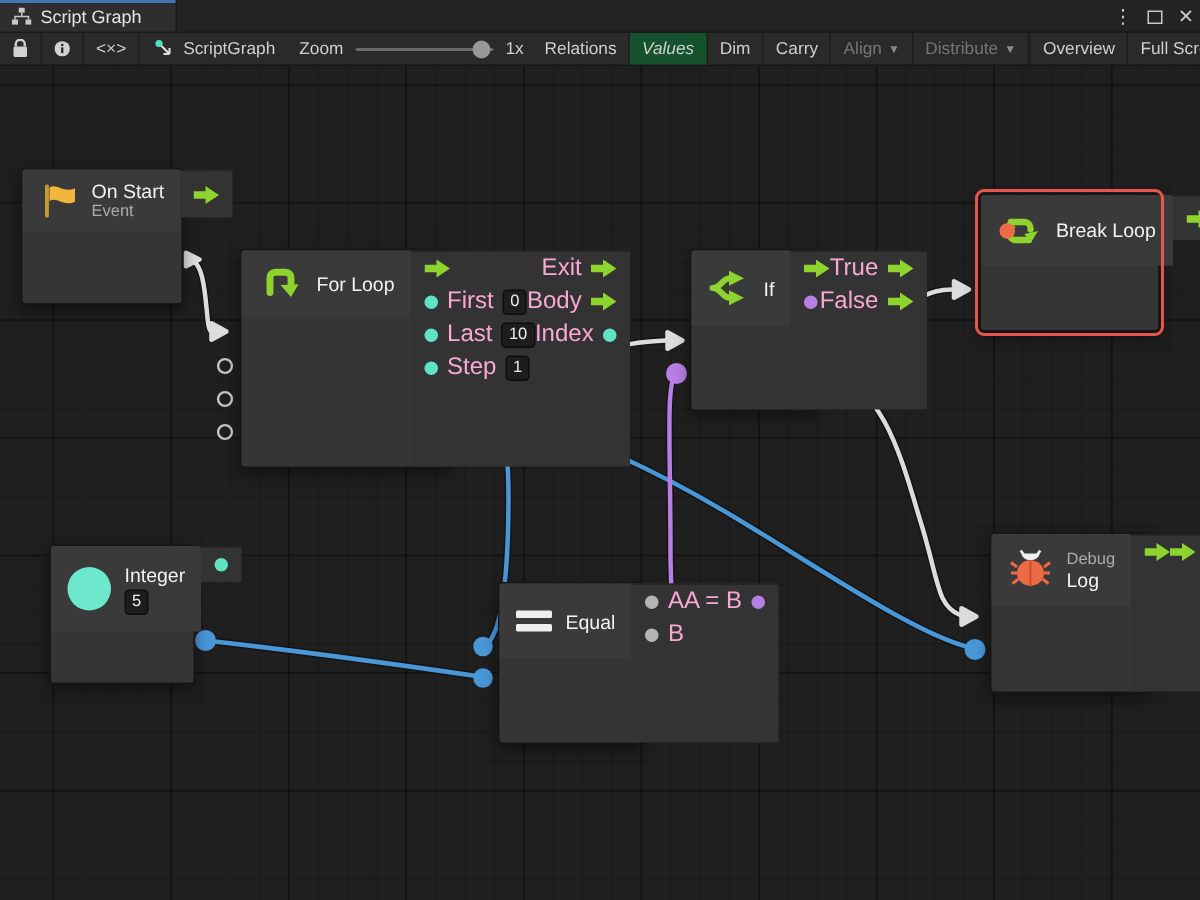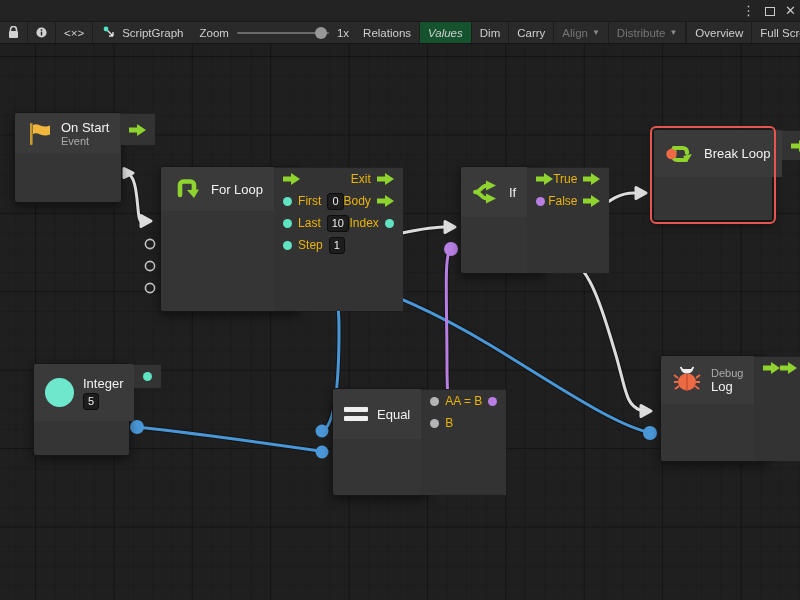--- a/index.html
+++ b/index.html
@@ -53,21 +53,21 @@
   .node { position:absolute; background:#353535; border:1px solid #161616; border-radius:3px;
           box-shadow:0 4px 10px rgba(0,0,0,.45); display:flex; flex-direction:row; }
   .nhead { display:flex; align-items:center; gap:9px; padding:0 11px; background:#3a3a3a;
            border-radius:2px 2px 0 0; }
   .ntitle { font-size:13px; color:#f2f2f2; white-space:nowrap; }
   .nsub   { font-size:11px; color:#ababab; white-space:nowrap; }
   .nbody  { background:#333333; border-top:1px solid #232323; }
   .nfoot  { height:10px; background:#373737; border-top:2px solid #1a1a1a; border-radius:0 0 2px 2px; margin-top:auto; }
   .prow { display:flex; align-items:center; justify-content:space-between; height:22px; padding:0 9px; }
   .pl,.pr { display:flex; align-items:center; gap:6px; }
-  .plabel { font-size:12px; color:#eab308; white-space:nowrap; }
+  .plabel { font-size:16px; color:#f9a8d4; white-space:nowrap; }
   .vbox { background:#1d1d1d; border:1px solid #0d0d0d; border-radius:3px; color:#ececec;
           font-size:11px; height:17px; line-height:15px; padding:0 4px; min-width:14px; text-align:center; }
   .dot { width:9px; height:9px; border-radius:50%; }
   .dot.teal { background:#5fe3c0; } .dot.gray { background:#b4b4b4; } .dot.purple { background:#b77fe3; }
 
   #node-onstart { left:14px; top:112px; width:108px; height:91px; }
   #node-onstart .accentbar { height:6px; background:#6fb53a; border-radius:2px 2px 0 0; }
   #node-onstart .nhead { height:41px; }
   #node-onstart .nbody { height:32px; display:flex; align-items:center; }
   #node-onstart .prow { width:100%; height:32px; }
@@ -97,20 +97,30 @@
 
   #node-log { left:660px; top:355px; width:108px; height:107px; }
   #node-log .nhead { height:48px; }
 </style>
 </head>
 <body>
 
 <div class="stage">
 
   <div class="tabbar">
+    <div class="tab">
+      <div class="accent"></div>
+      <svg width="13" height="12" viewBox="0 0 13 12">
+        <rect x="4.5" y="0" width="4" height="3.4" fill="#c8c8c8"></rect>
+        <rect x="0" y="8" width="4" height="3.4" fill="#c8c8c8"></rect>
+        <rect x="9" y="8" width="4" height="3.4" fill="#c8c8c8"></rect>
+        <path d="M6.5 3.4 V6 M2 8 V6 H11 V8" stroke="#c8c8c8" stroke-width="1" fill="none"></path>
+      </svg>
+      <span class="tab-title">Script Graph</span>
+    </div>
     <div class="winctl">
       <span class="glyph">⋮</span>
       <span class="maxbox"></span>
       <span class="glyph">✕</span>
     </div>
   </div>
 
   <div class="toolbar">
     <div class="tbtn icon-btn">
       <svg width="11" height="13" viewBox="0 0 11 13">

